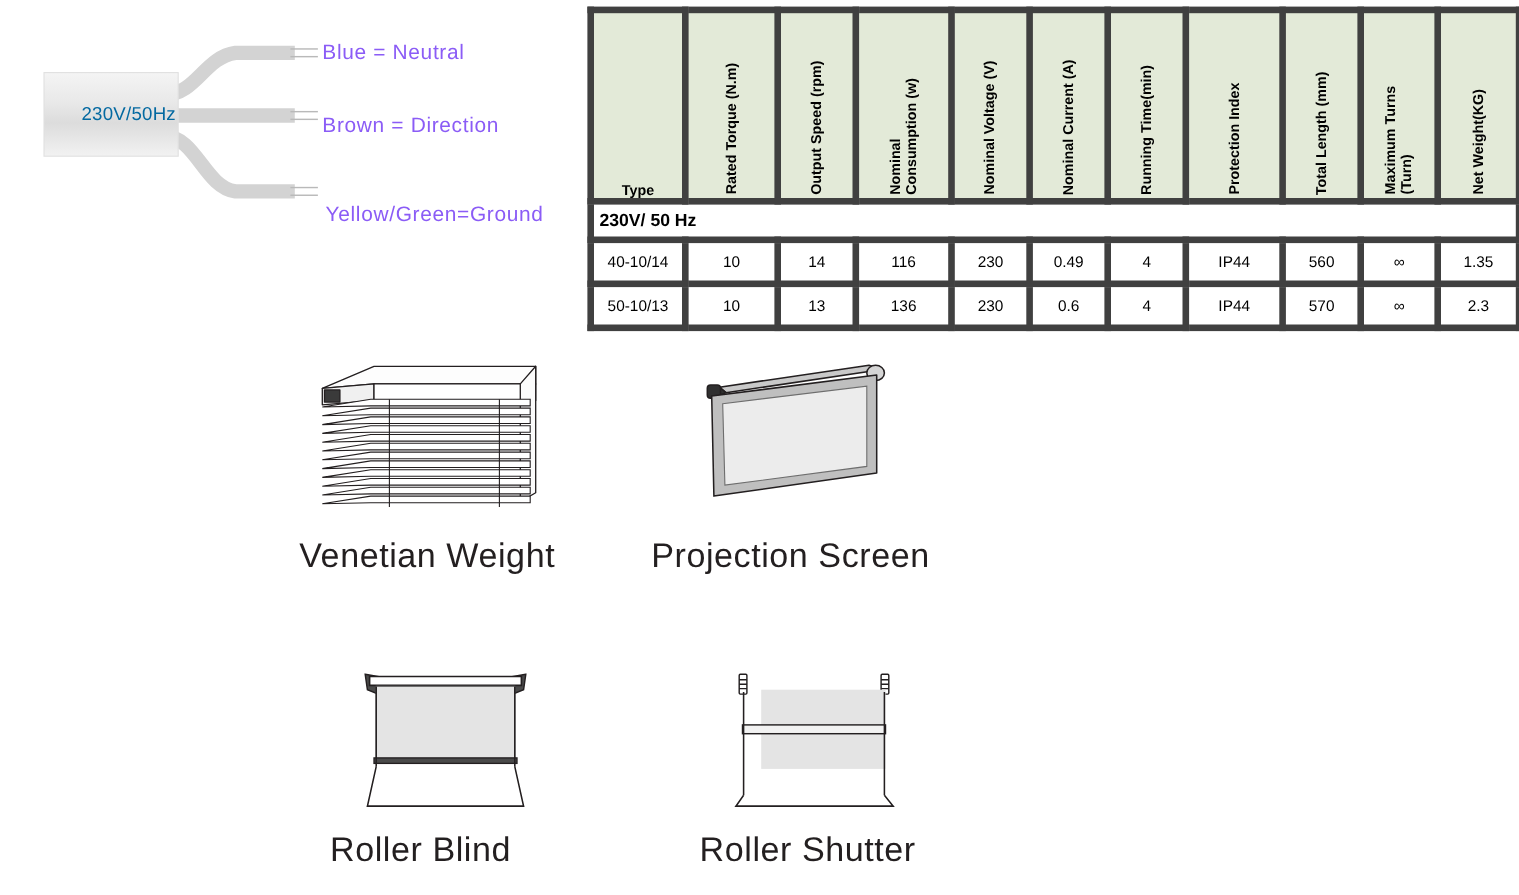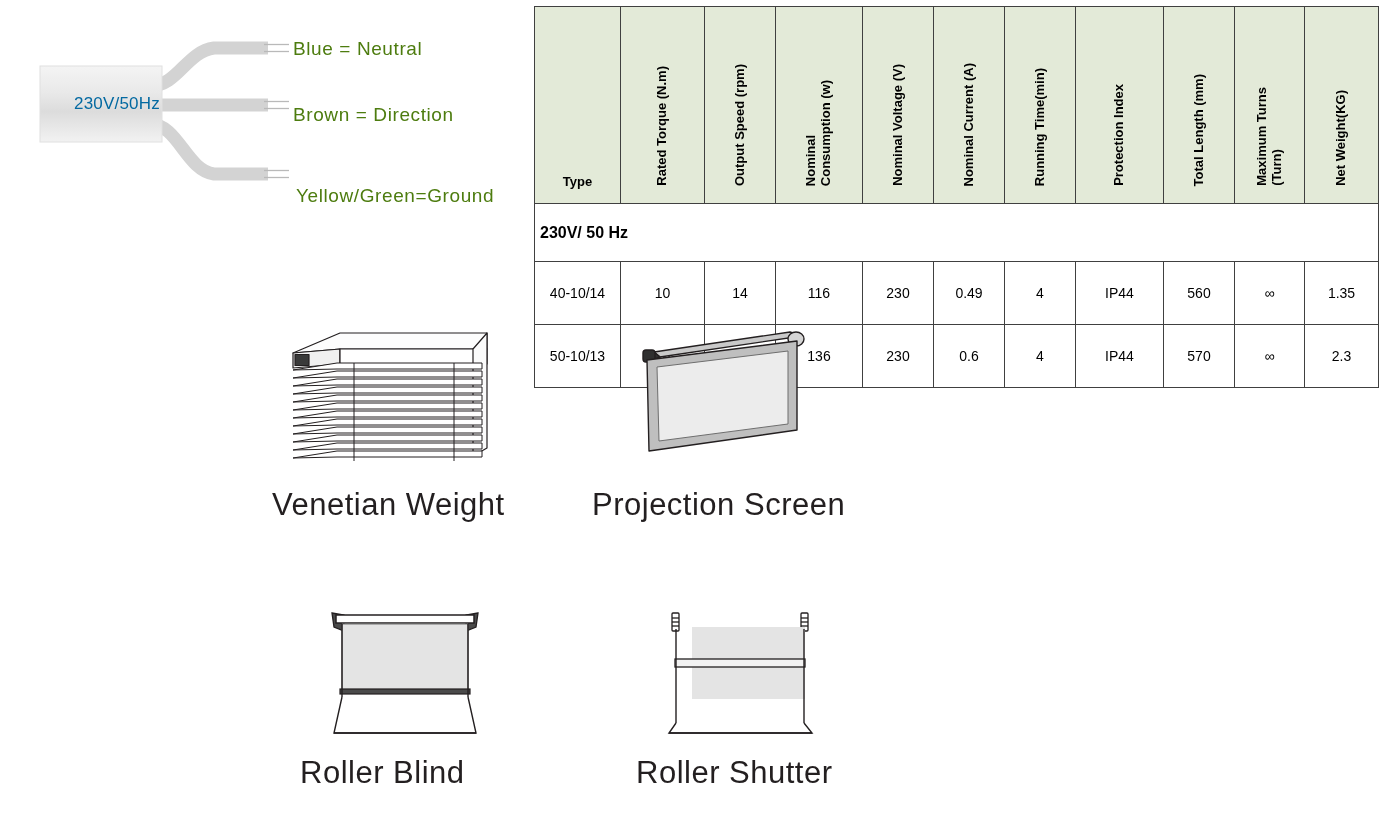--- a/index.html
+++ b/index.html
@@ -20,21 +20,21 @@
     position: absolute;
     left: 0px;
     top: 0px;
     width: 520px;
     height: 220px;
   }
   .wire-label {
     position: absolute;
     font-family: "Liberation Sans", sans-serif;
     font-size: 19px;
-    color: #4d7c0f;
+    color: #8b5cf6;
     letter-spacing: 0.6px;
     white-space: nowrap;
   }
   #wire-label-blue  { left: 293px; top: 38px; }
   #wire-label-brown { left: 293px; top: 104px; }
   #wire-label-ground{ left: 296px; top: 169px; margin-top: 16px; }
 
   #motor-body-label {
     position: absolute;
     left: 40px;
@@ -58,22 +58,22 @@
     top: 6px;
     width: 832px;
   }
   table.spec-table {
     border-collapse: collapse;
     width: 832px;
     table-layout: fixed;
   }
   table.spec-table th,
   table.spec-table td {
-    border: 1px solid #404040;
-    padding: 14px;
+    border: 6px solid #404040;
+    padding: 0;
     font-family: "Liberation Sans", sans-serif;
     color: #000000;
   }
   table.spec-table thead th {
     background: #e3ead8;
     height: 168px;
     vertical-align: bottom;
     font-size: 13px;
     font-weight: bold;
   }

